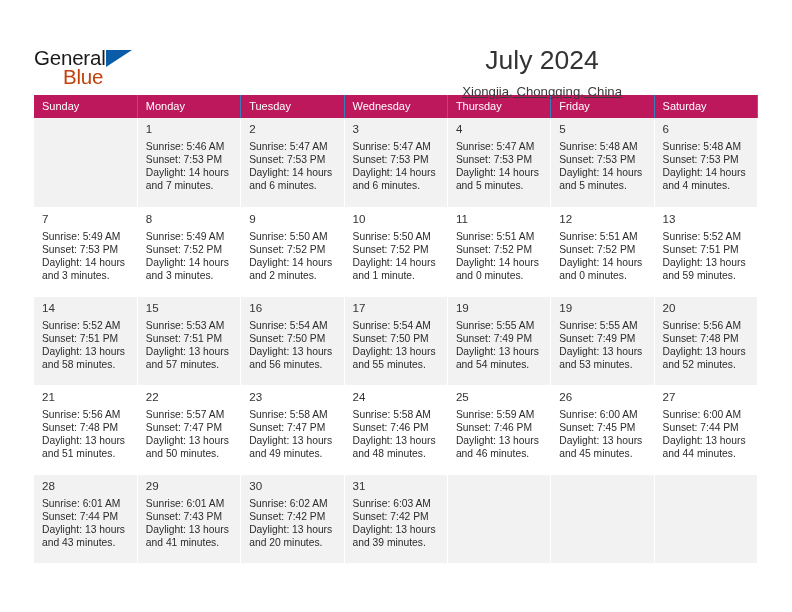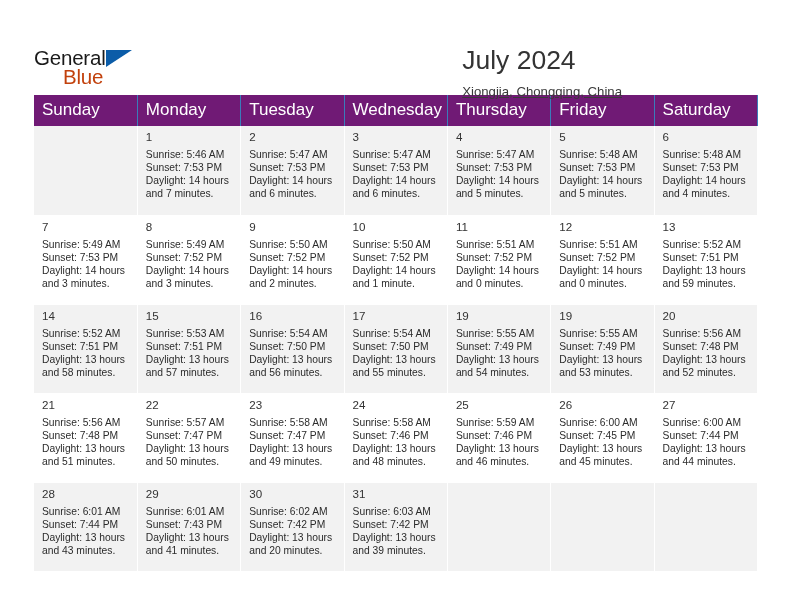--- a/index.html
+++ b/index.html
@@ -59,21 +59,21 @@
   .logo-triangle {
     position: absolute;
     left: 72px;
     top: 4px;
     width: 0;
     height: 0;
     border-left: 26px solid #0b5ca8;
     border-bottom: 17px solid transparent;
   }
   .title-block {
-    text-align: left;
+    text-align: center;
     padding-top: 1px;
   }
   .cal-title {
     font-size: 26.5px;
     font-weight: normal;
     color: #333333;
     line-height: 1.05;
     white-space: nowrap;
   }
   .cal-subtitle {
@@ -86,23 +86,23 @@
 
   
   .calendar {
     width: 724px;
     border-collapse: collapse;
     table-layout: fixed;
     margin-top: 3px;
   }
   .calendar col { width: 14.2857%; }
   .calendar thead th {
-    background: #701a75;
+    background: #be185d;
     color: #ffffff;
-    font-size: 17px;
+    font-size: 11px;
     font-weight: normal;
     text-align: left;
     padding: 5px 0 6px 8px;
     height: 20px;
     box-sizing: border-box;
     border-right: 1px solid #3a7cba;
   }
   .calendar tbody td {
     vertical-align: top;
     border-right: 1px solid #ffffff;

